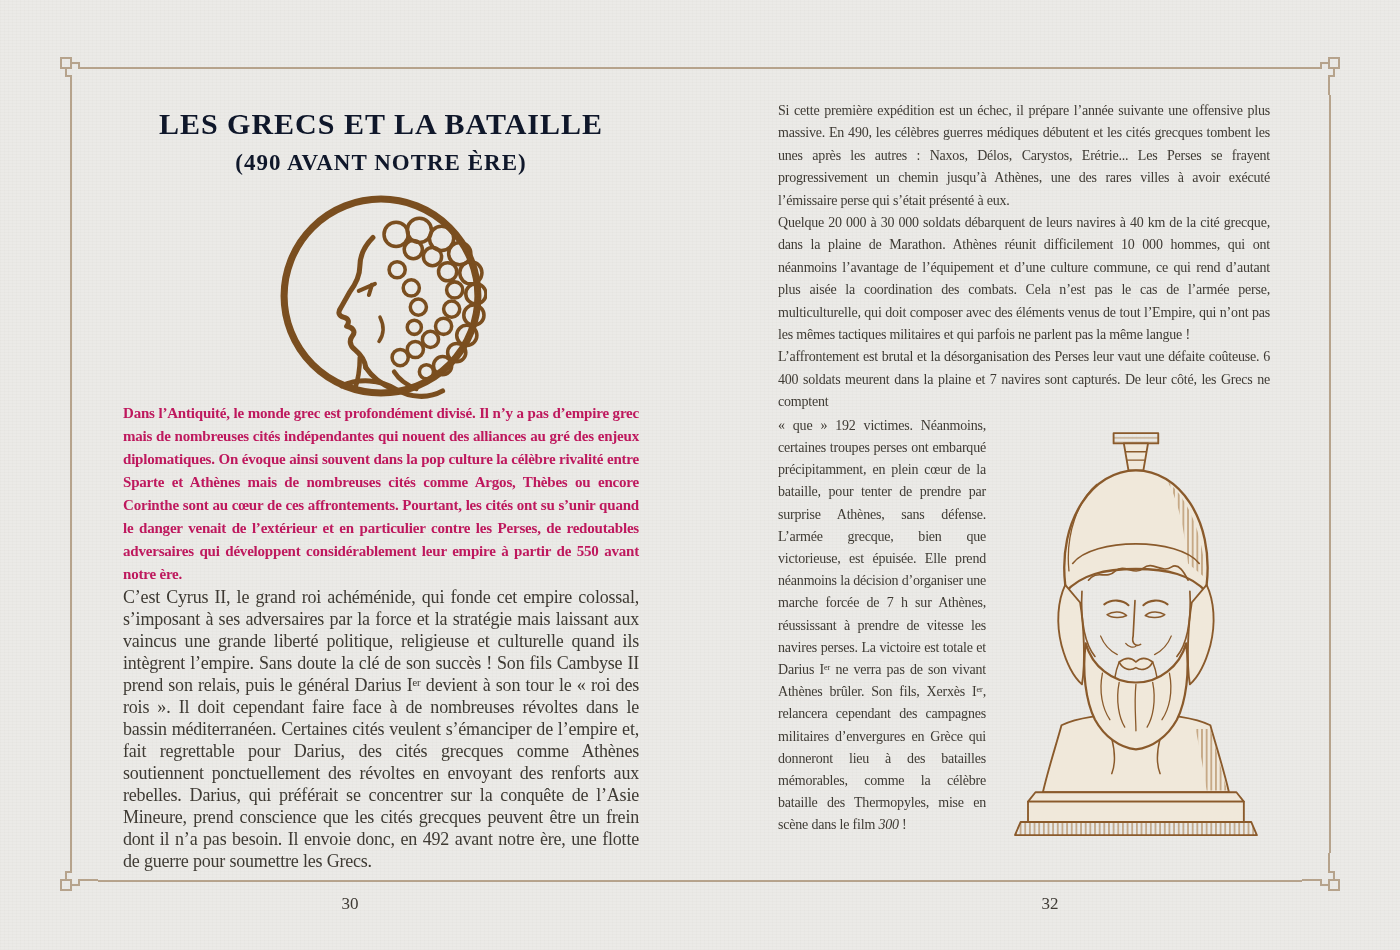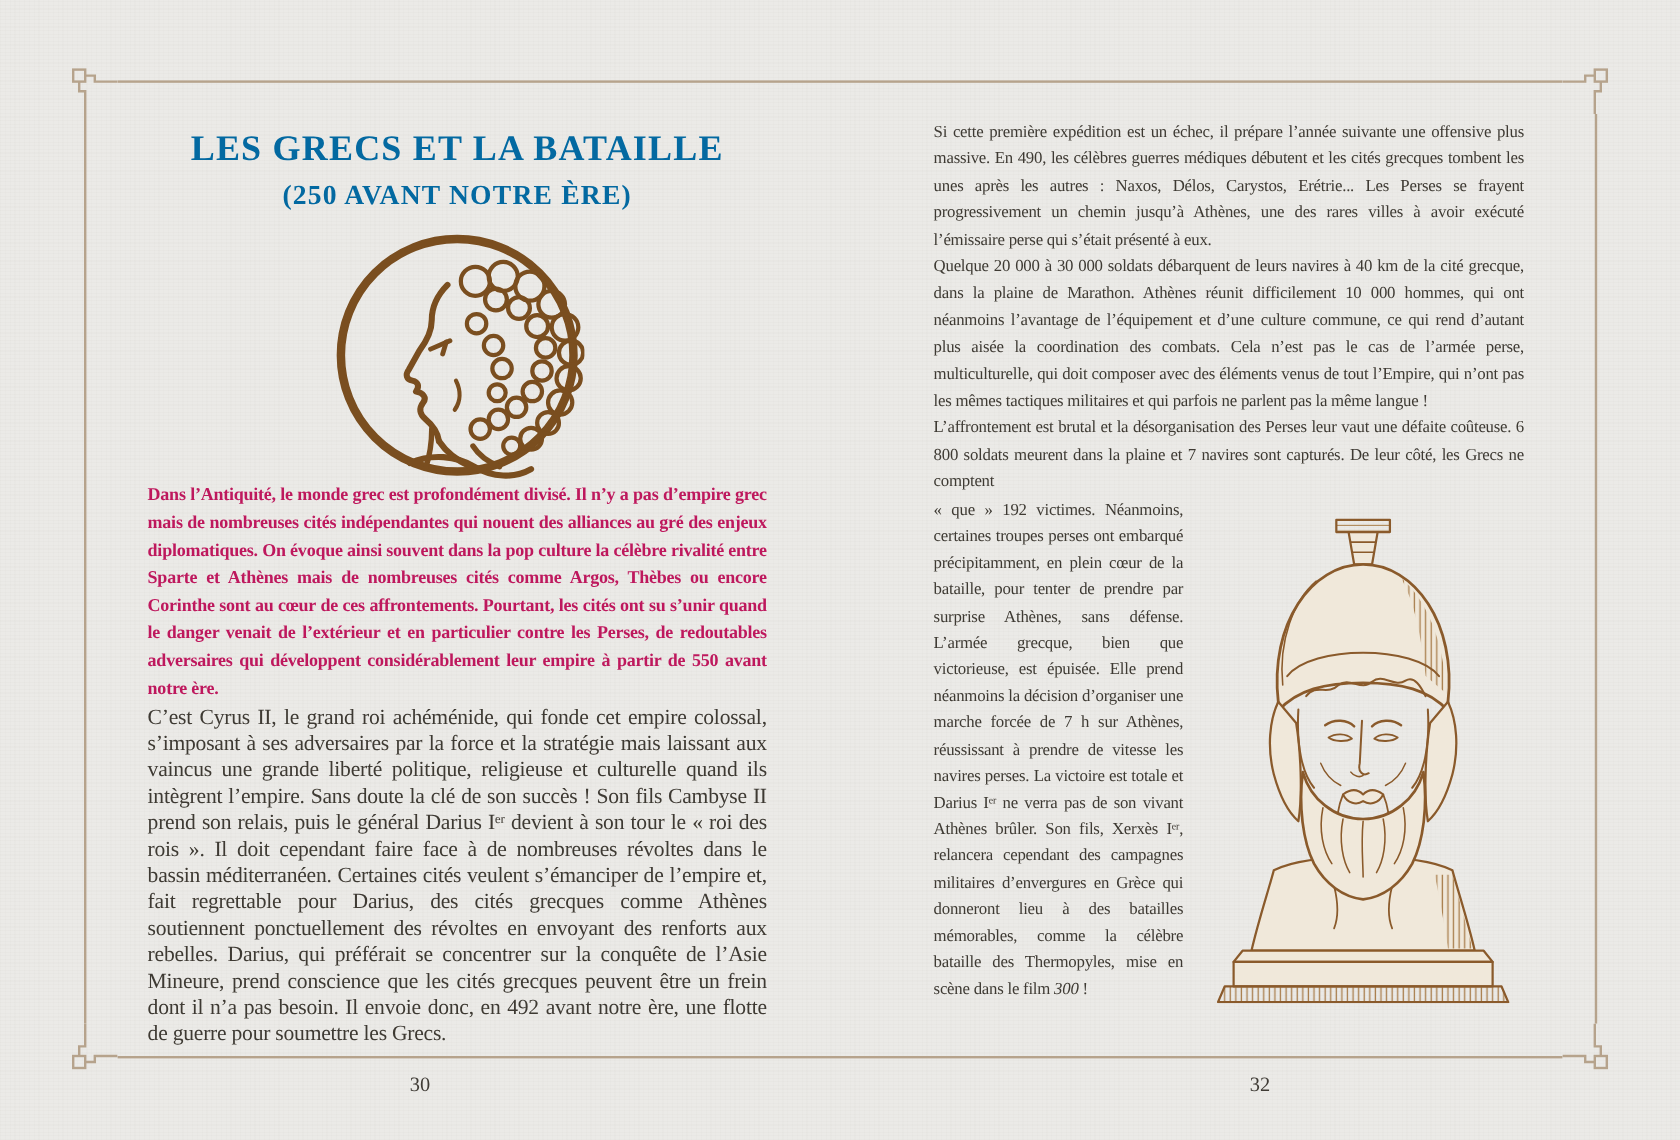--- a/index.html
+++ b/index.html
@@ -9,21 +9,21 @@
     background-image:
       repeating-linear-gradient(0deg, rgba(90,80,60,0.018) 0 1px, transparent 1px 3px),
       repeating-linear-gradient(90deg, rgba(90,80,60,0.014) 0 1px, transparent 1px 4px);
     font-family:"Liberation Serif","DejaVu Serif",serif;
     color:#3e3a33;
   }
   .frame-line{position:absolute;background:#b6a38c;}
   .corner-orn{position:absolute;width:40px;height:40px;}
   .left-col{position:absolute;left:123px;top:100px;width:516px;}
   .right-col{position:absolute;left:778px;top:100px;width:492px;}
-  .chapter-title{margin:6px 0 0 0;text-align:center;color:#0369a1;font-weight:700;}
+  .chapter-title{margin:6px 0 0 0;text-align:center;color:#0f172a;font-weight:700;}
   .title-line{font-size:30px;line-height:36px;letter-spacing:1px;}
   .title-sub{font-size:23px;line-height:30px;letter-spacing:1px;margin-top:6px;}
   .coin-wrap{width:212px;margin:12px auto 0 auto;}
   p.book{margin:0;text-align:justify;letter-spacing:-0.2px;}
   .intro{margin-top:24px;font-weight:bold;font-size:15px;line-height:23px;color:#be185d;}
   .leftbody{margin-top:10px;font-size:18px;line-height:22px;}
   .rp{font-size:14px;line-height:22.4px;margin-bottom:9px;}
   .rp:last-child{margin-bottom:0;}
   .wrap-row{display:flex;gap:14px;align-items:center;margin-top:1px;}
   .narrow-col{width:208px;flex:0 0 auto;}
@@ -69,21 +69,21 @@
   <svg width="40" height="40" viewBox="0 0 40 40" fill="none" stroke="#b6a38c" stroke-width="2">
     <path d="M40,13 H21 V8 H13"></path>
       <path d="M13,40 V21 H8 V13"></path>
       <rect x="3" y="3" width="10" height="10"></rect>
   </svg>
 </div>
 
 <div class="left-col">
   <h1 class="chapter-title">
     <div class="title-line">LES GRECS ET LA BATAILLE</div>
-    <div class="title-sub">(250 AVANT NOTRE ÈRE)</div>
+    <div class="title-sub">(490 AVANT NOTRE ÈRE)</div>
   </h1>
 
   <div class="coin-wrap">
     <svg width="212" height="212" viewBox="0 0 210 210" fill="none" stroke="#7a4e1f" stroke-linecap="round" stroke-linejoin="round">
       <circle cx="105" cy="105" r="96" stroke-width="7"></circle>
 
       <path stroke-width="5" d="M97,47 C88,56 84,66 84,76 C84,85 80,93 74,101 L65,117 C62,121 63,125 68,126 C73,127 74,131 71,135 C77,136 80,140 77,144 C73,149 74,154 79,158 C85,163 89,169 90,176"></path>
 
       <path stroke-width="4" d="M83,100 L99,93"></path>
         <path stroke-width="4" d="M96,94 L93,104"></path>
@@ -125,21 +125,21 @@
     </svg>
   </div>
 
   <p class="book intro">Dans l’Antiquité, le monde grec est profondément divisé. Il n’y a pas d’empire grec mais de nombreuses cités indépendantes qui nouent des alliances au gré des enjeux diplomatiques. On évoque ainsi souvent dans la pop culture la célèbre rivalité entre Sparte et Athènes mais de nombreuses cités comme Argos, Thèbes ou encore Corinthe sont au cœur de ces affrontements. Pourtant, les cités ont su s’unir quand le danger venait de l’extérieur et en particulier contre les Perses, de redoutables adversaires qui développent considérablement leur empire à partir de 550 avant notre ère.</p>
   <p class="book leftbody">C’est Cyrus II, le grand roi achéménide, qui fonde cet empire colossal, s’imposant à ses adversaires par la force et la stratégie mais laissant aux vaincus une grande liberté politique, religieuse et culturelle quand ils intègrent l’empire. Sans doute la clé de son succès ! Son fils Cambyse II prend son relais, puis le général Darius Iᵉʳ devient à son tour le « roi des rois ». Il doit cependant faire face à de nombreuses révoltes dans le bassin méditerranéen. Certaines cités veulent s’émanciper de l’empire et, fait regrettable pour Darius, des cités grecques comme Athènes soutiennent ponctuellement des révoltes en envoyant des renforts aux rebelles. Darius, qui préférait se concentrer sur la conquête de l’Asie Mineure, prend conscience que les cités grecques peuvent être un frein dont il n’a pas besoin. Il envoie donc, en 492 avant notre ère, une flotte de guerre pour soumettre les Grecs.</p>
 </div>
 
 <div class="right-col">
   <p class="book rp">Si cette première expédition est un échec, il prépare l’année suivante une offensive plus massive. En 490, les célèbres guerres médiques débutent et les cités grecques tombent les unes après les autres : Naxos, Délos, Carystos, Erétrie... Les Perses se frayent progressivement un chemin jusqu’à Athènes, une des rares villes à avoir exécuté l’émissaire perse qui s’était présenté à eux.</p>
   <p class="book rp">Quelque 20 000 à 30 000 soldats débarquent de leurs navires à 40 km de la cité grecque, dans la plaine de Marathon. Athènes réunit difficilement 10 000 hommes, qui ont néanmoins l’avantage de l’équipement et d’une culture commune, ce qui rend d’autant plus aisée la coordination des combats. Cela n’est pas le cas de l’armée perse, multiculturelle, qui doit composer avec des éléments venus de tout l’Empire, qui n’ont pas les mêmes tactiques militaires et qui parfois ne parlent pas la même langue !</p>
-  <p class="book rp" style="margin-bottom:0;">L’affrontement est brutal et la désorganisation des Perses leur vaut une défaite coûteuse. 6 800 soldats meurent dans la plaine et 7 navires sont capturés. De leur côté, les Grecs ne comptent</p>
+  <p class="book rp" style="margin-bottom:0;">L’affrontement est brutal et la désorganisation des Perses leur vaut une défaite coûteuse. 6 400 soldats meurent dans la plaine et 7 navires sont capturés. De leur côté, les Grecs ne comptent</p>
 
   <div class="wrap-row">
     <div class="narrow-col">
       <p class="book">
         <span>« que » 192 victimes. Néanmoins, certaines troupes perses ont embarqué précipitamment, en plein cœur de la bataille, pour tenter de prendre par surprise Athènes, sans défense. L’armée grecque, bien que victorieuse, est épuisée. Elle prend néanmoins la décision d’organiser une marche forcée de 7 h sur Athènes, réussissant à prendre de vitesse les navires perses. La victoire est totale et Darius Iᵉʳ ne verra pas de son vivant Athènes brûler. Son fils, Xerxès Iᵉʳ, relancera cependant des campagnes militaires d’envergures en Grèce qui donneront lieu à des batailles mémorables, comme la célèbre bataille des Thermopyles, mise en scène dans le film </span><span class="film-title">300</span><span> !</span>
       </p>
     </div>
 
     <div class="bust-wrap">
       <svg width="270" height="414" viewBox="0 0 290 445" fill="none" stroke="#8a5a2b" stroke-width="2" stroke-linecap="round" stroke-linejoin="round">

